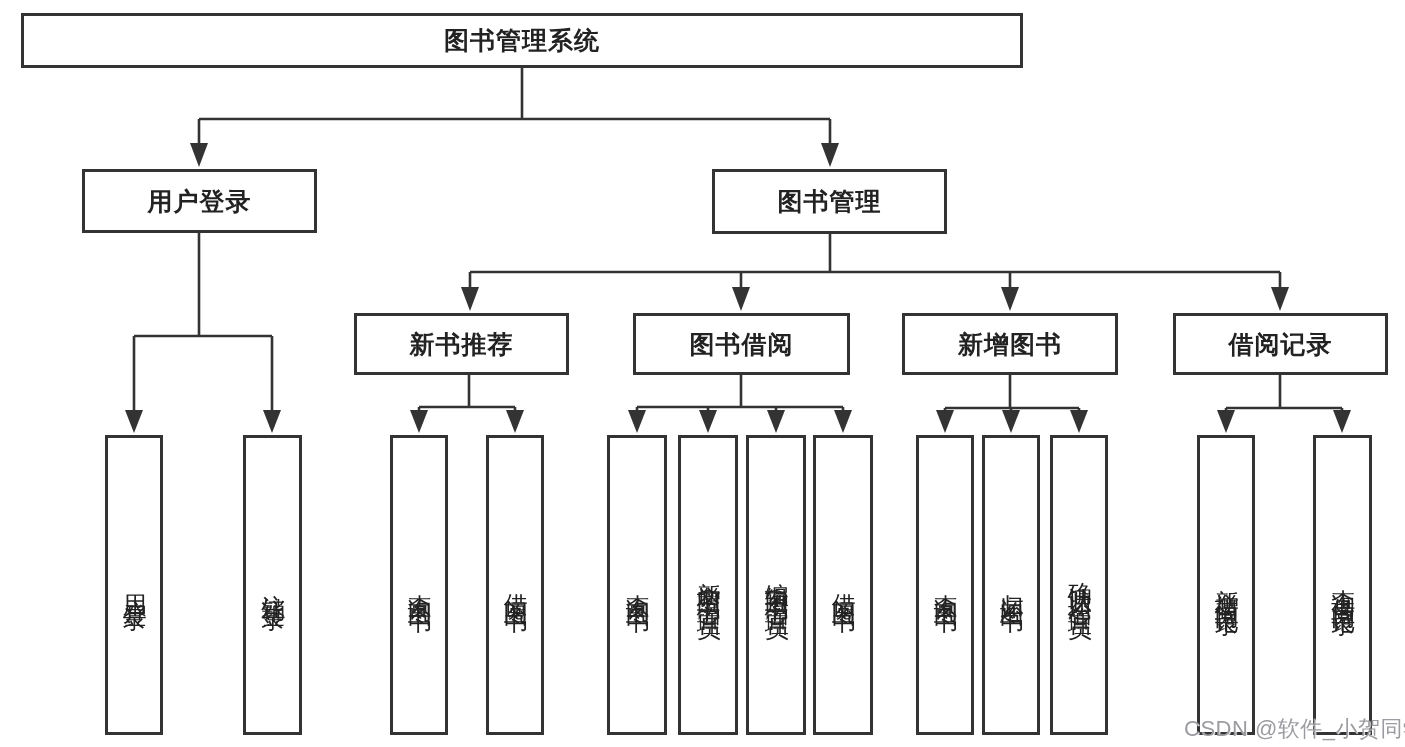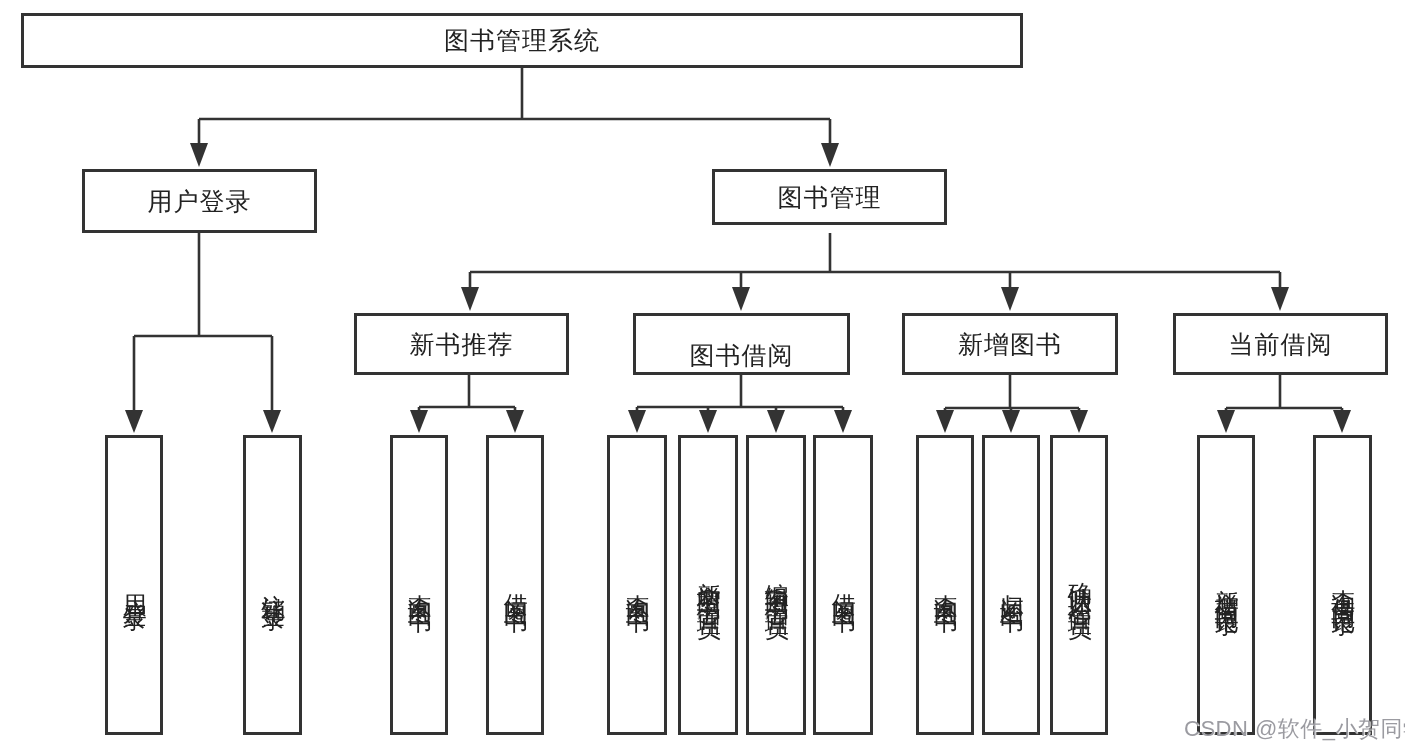--- a/index.html
+++ b/index.html
@@ -15,20 +15,21 @@
   .node {
     position: absolute;
     box-sizing: border-box;
     border: 3px solid #333333;
     background: #ffffff;
     display: flex;
     align-items: center;
     justify-content: center;
     z-index: 2;
     color: #222222;
+    font-weight: bold;
   }
   .h-label { font-size: 25px; letter-spacing: 1px; white-space: nowrap; }
   .leaf {
     position: absolute;
     box-sizing: border-box;
     border: 3px solid #333333;
     background: #ffffff;
     display: flex;
     align-items: center;
     justify-content: center;
@@ -106,35 +107,35 @@
     </g>
   </svg>
 
   <div class="node" style="left:21px; top:13px; width:1002px; height:55px;">
     <span class="h-label">图书管理系统</span>
   </div>
 
   <div class="node" style="left:82px; top:169px; width:235px; height:64px;">
     <span class="h-label">用户登录</span>
   </div>
-  <div class="node" style="left:712px; top:169px; width:235px; height:56px;">
+  <div class="node" style="left:712px; top:169px; width:235px; height:65px;">
     <span class="h-label">图书管理</span>
   </div>
 
   <div class="node" style="left:354px; top:313px; width:215px; height:62px;">
     <span class="h-label">新书推荐</span>
   </div>
-  <div class="node" style="left:633px; top:313px; width:217px; height:62px;align-items:flex-end;">
+  <div class="node" style="left:633px; top:313px; width:217px; height:62px;">
     <span class="h-label">图书借阅</span>
   </div>
   <div class="node" style="left:902px; top:313px; width:216px; height:62px;">
     <span class="h-label">新增图书</span>
   </div>
   <div class="node" style="left:1173px; top:313px; width:215px; height:62px;">
-    <span class="h-label">当前借阅</span>
+    <span class="h-label">借阅记录</span>
   </div>
 
   <div class="leaf" style="left:105px; width:58px;">
     <span class="v-label">用户登录</span>
   </div>
   <div class="leaf" style="left:243px; width:59px;">
     <span class="v-label">注销登录</span>
   </div>
 
   <div class="leaf" style="left:390px; width:58px;">

